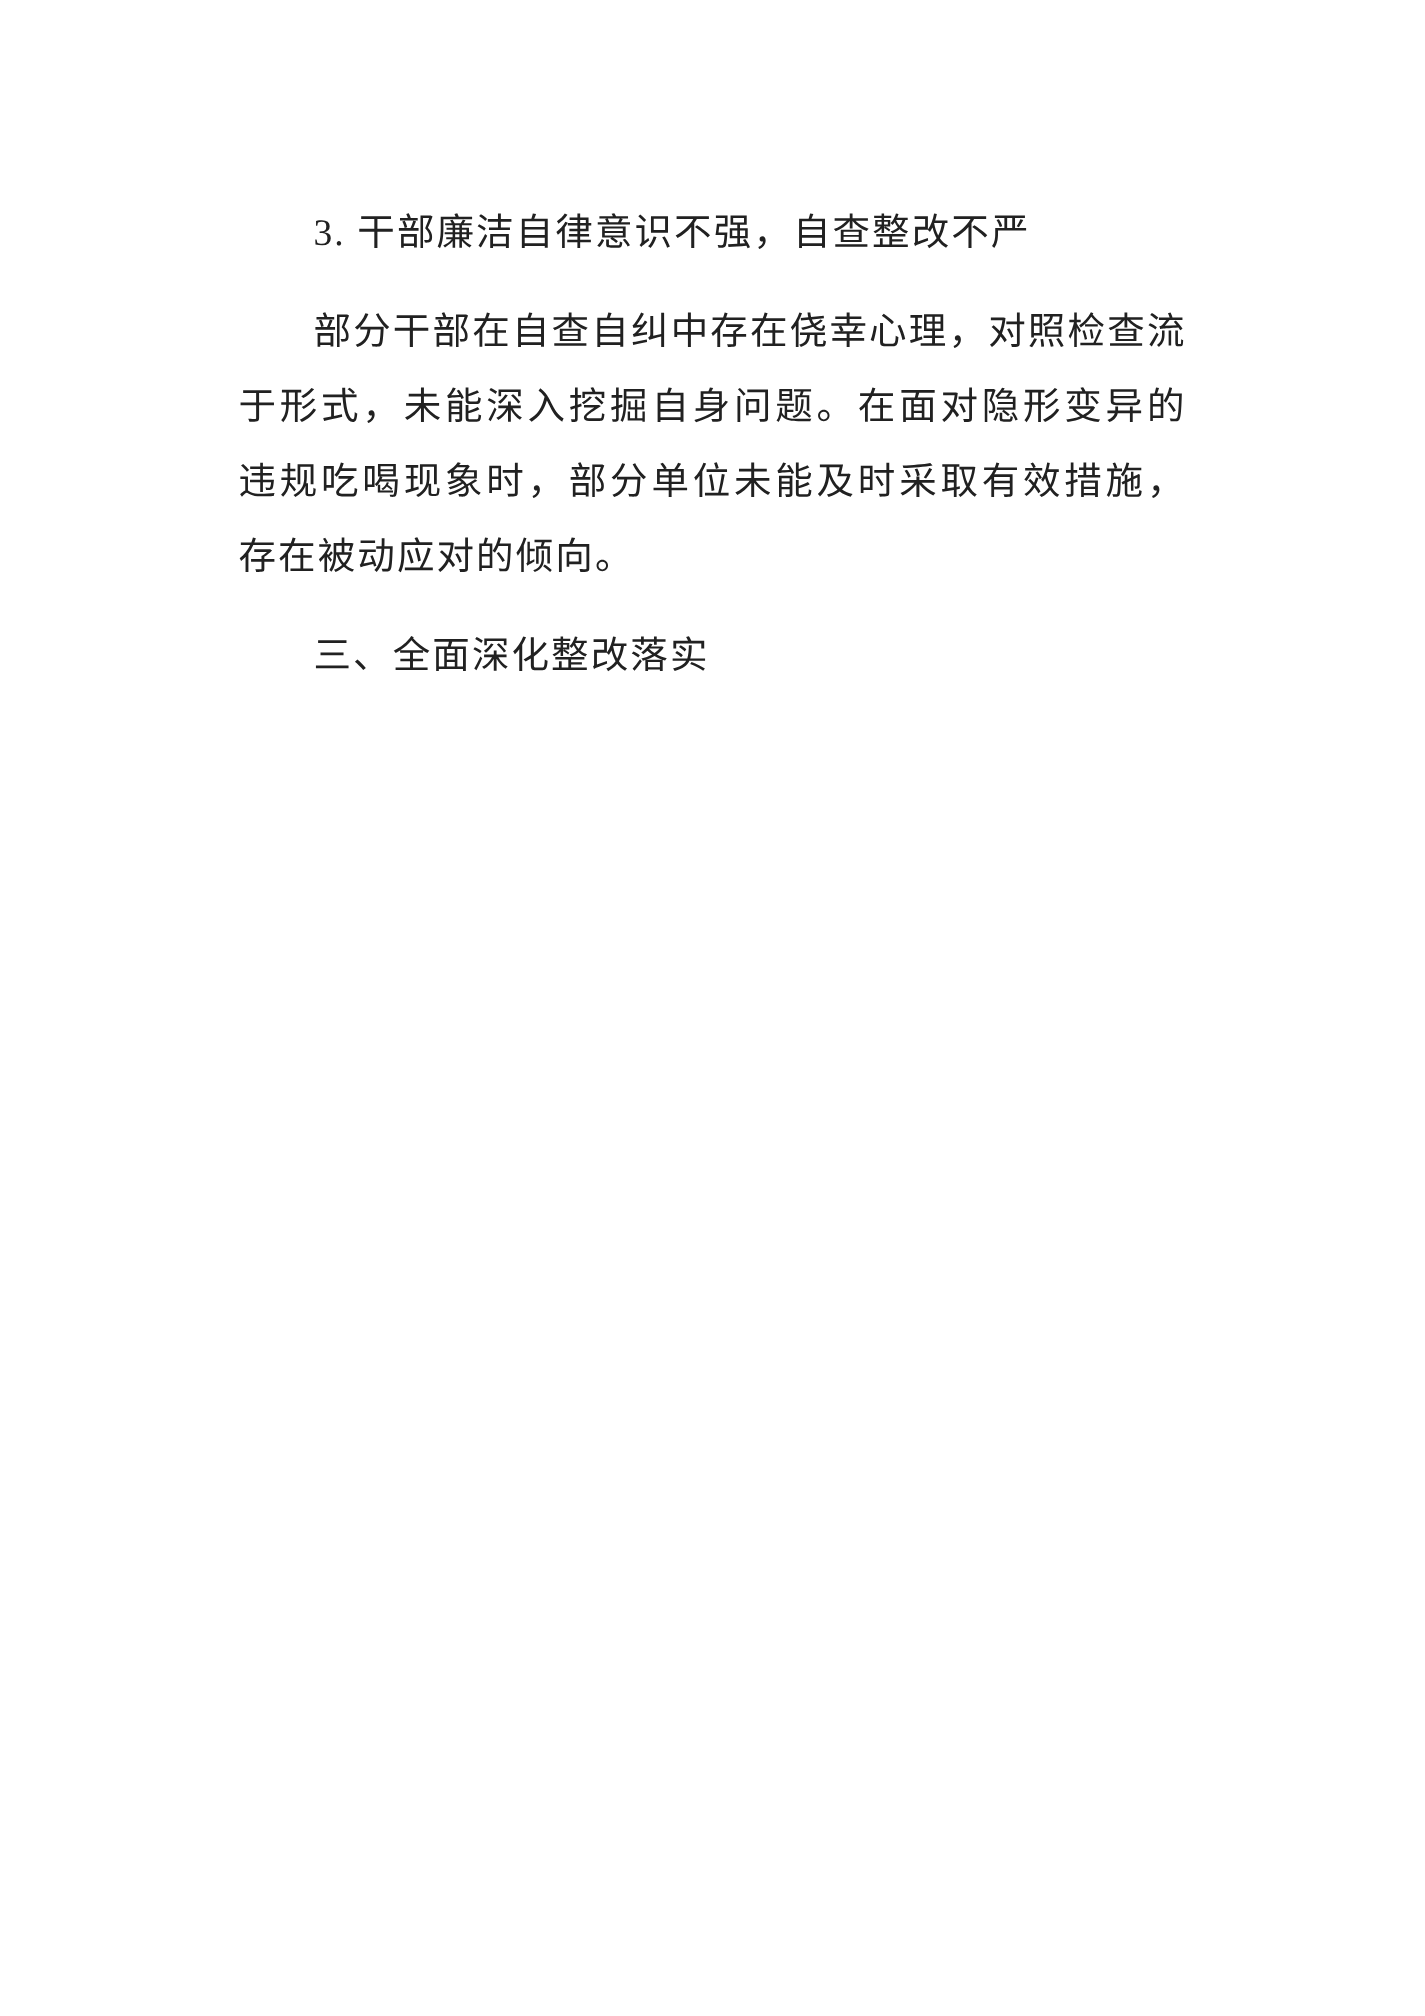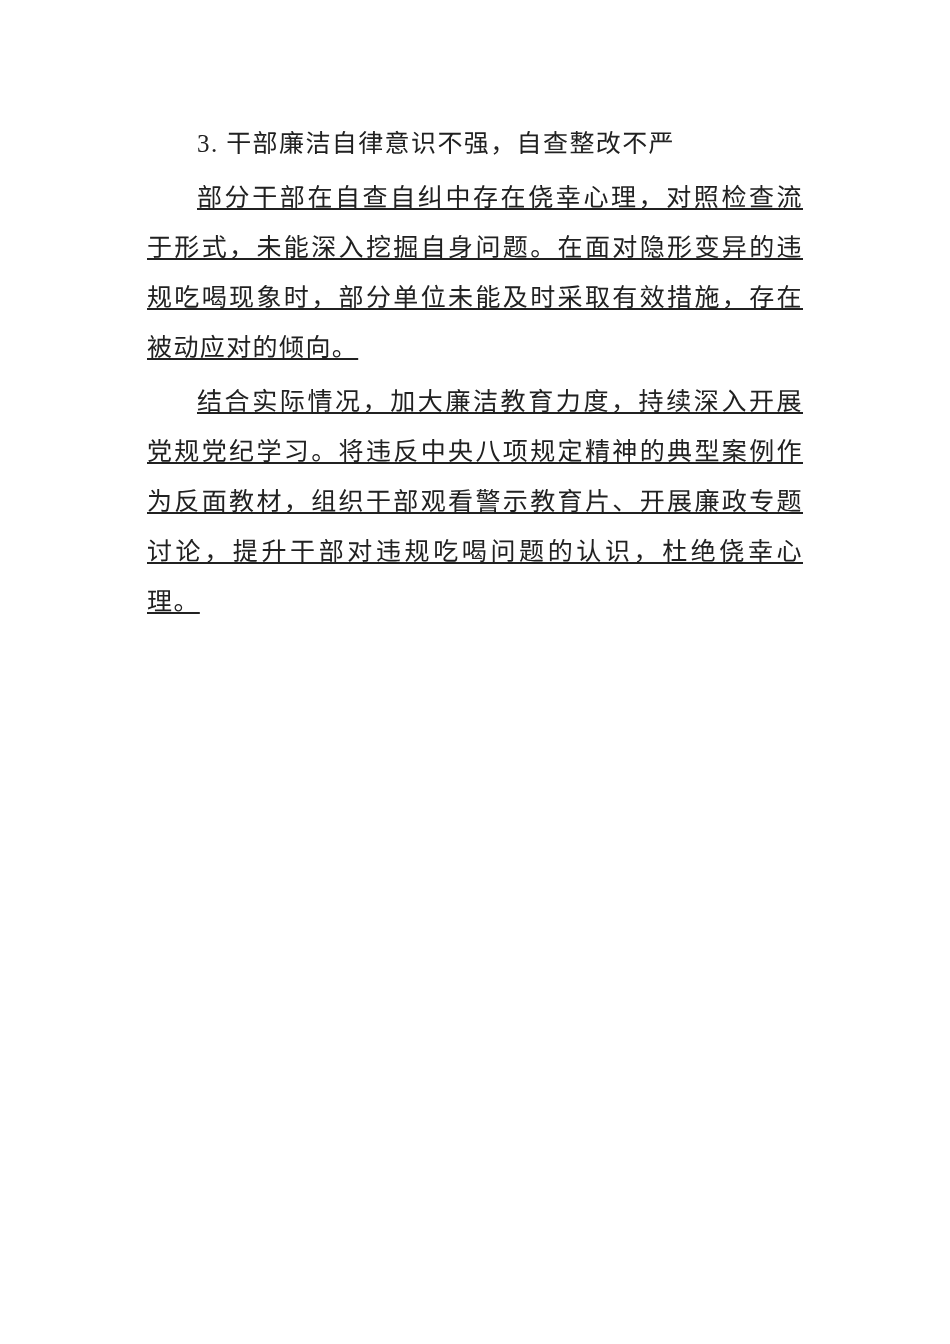--- a/index.html
+++ b/index.html
@@ -21,37 +21,36 @@
     padding: 115px 143px 0 143px;
   }
   .content {
     width: 664px;
     color: #212121;
     font-size: 25px;
     line-height: 50px;
     letter-spacing: 1.4px;
   }
   .para {
-    margin: 4px;
+    margin: 16px;
     padding: 0;
     text-indent: 2em;
     font-weight: normal;
   }
   .para.body {
     text-align: justify;
     text-justify: inter-ideograph;
-    text-decoration: underline;
   }
   .para.heading {
     text-align: left;
     white-space: nowrap;
   }
 </style>
 </head>
 <body>
 
 <div class="page">
   <div class="content">
     <p class="para heading">3. 干部廉洁自律意识不强，自查整改不严</p>
     <p class="para body">部分干部在自查自纠中存在侥幸心理，对照检查流于形式，未能深入挖掘自身问题。在面对隐形变异的违规吃喝现象时，部分单位未能及时采取有效措施，存在被动应对的倾向。</p>
-    <p class="para body">结合实际情况，加大廉洁教育力度，持续深入开展党规党纪学习。将违反中央八项规定精神的典型案例作为反面教材，组织干部观看警示教育片、开展廉政专题讨论，提升干部对违规吃喝问题的认识，杜绝侥幸心理。</p>
+    <p class="para heading">三、全面深化整改落实</p>
   </div>
 </div>
 
 </body></html>

